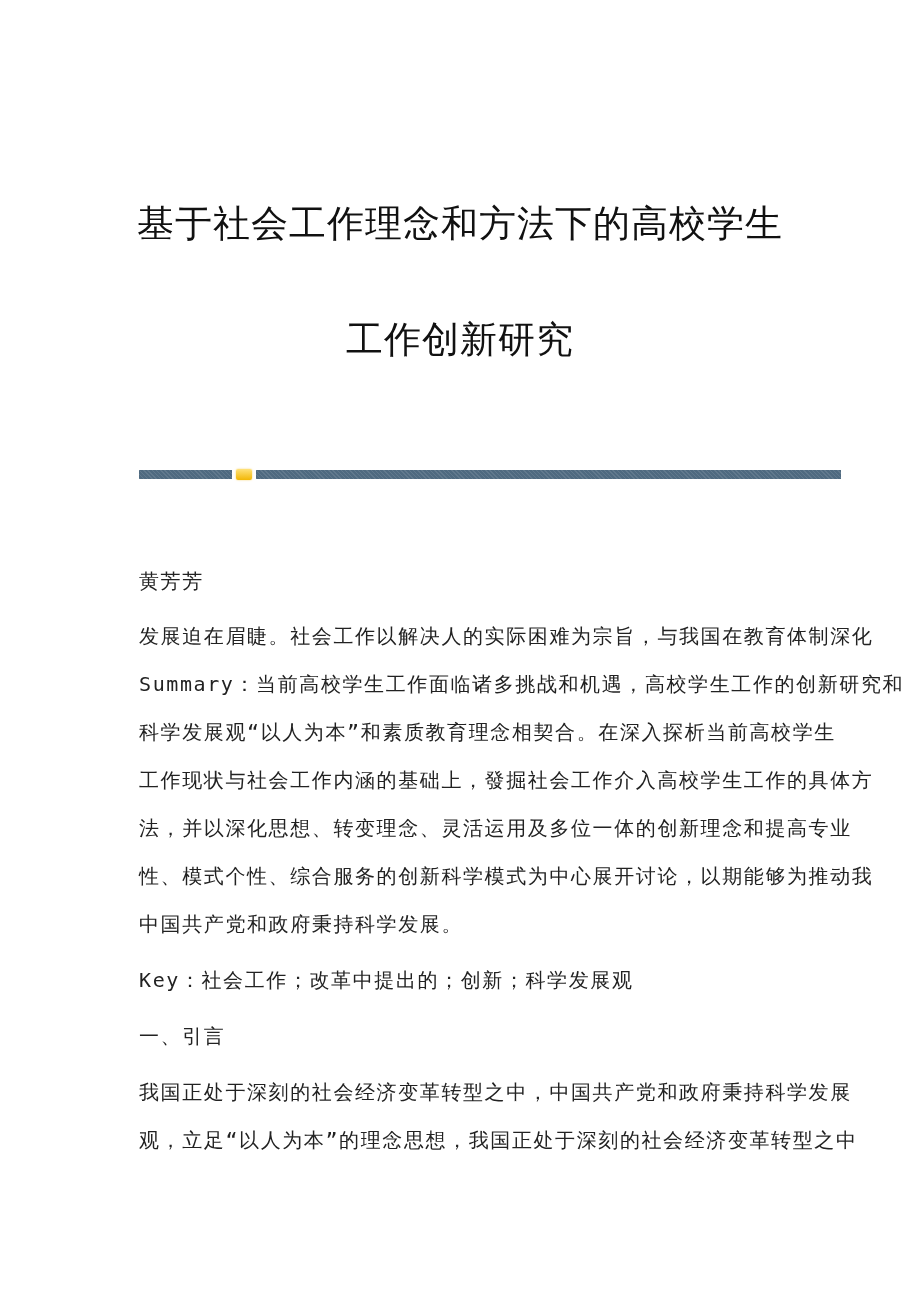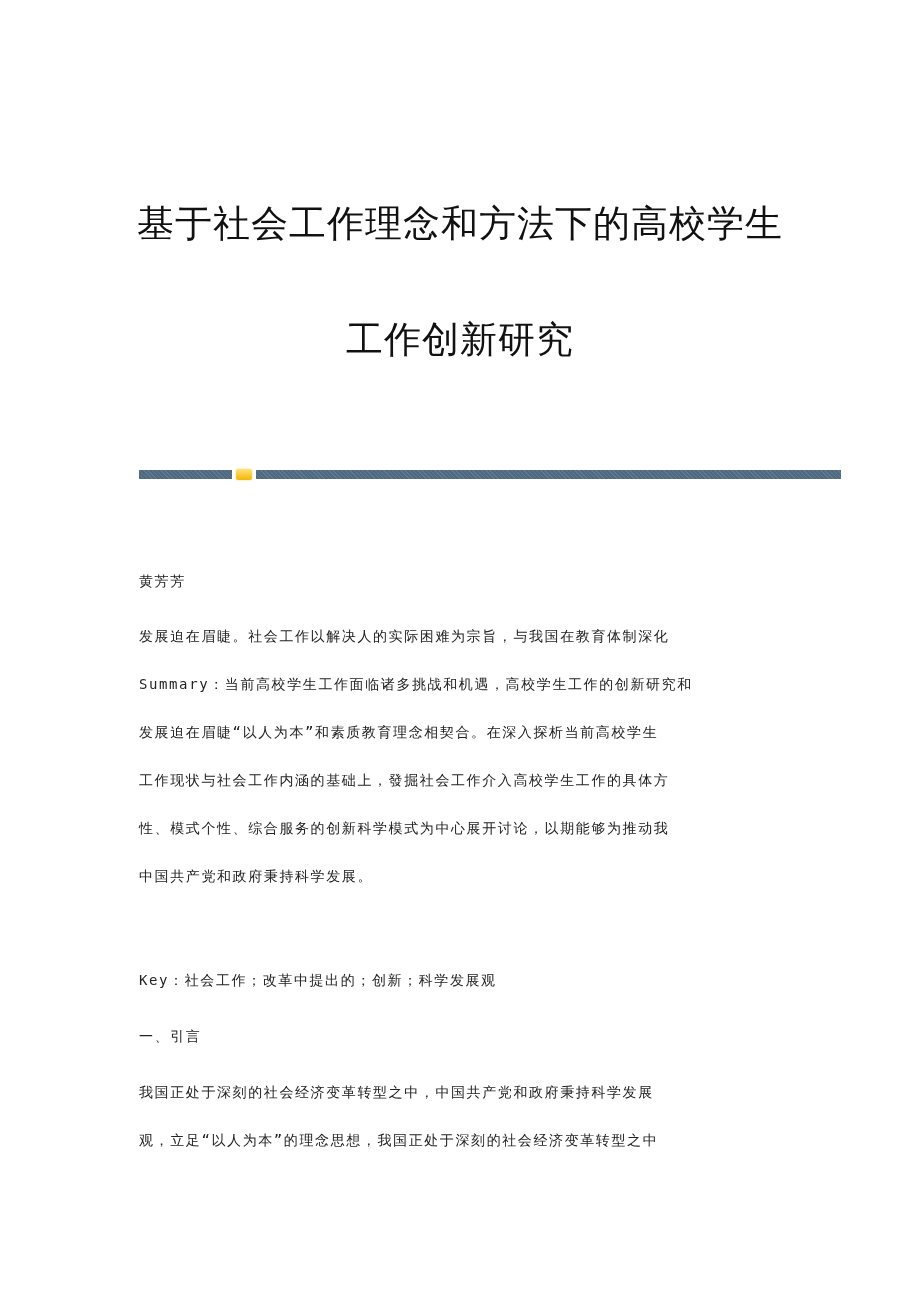--- a/index.html
+++ b/index.html
@@ -61,21 +61,21 @@
       border-radius: 2px;
       background: linear-gradient(#ffe27a, #f2b705);
       box-shadow: 0 0 2px rgba(240,180,0,0.6);
     }
 
     .body-text {
       position: absolute;
       left: 139px;
       width: 650px;
       font-family: "DejaVu Sans Mono", "Liberation Mono", monospace;
-      font-size: 14px;
+      font-size: 20px;
       line-height: 48px;
       color: #222222;
       margin: 0;
     }
     .author { top: 557px; }
     .summary { top: 612px; }
     .keywords { top: 956px; }
     .section-heading { top: 1012px; }
     .intro { top: 1068px; }
     .body-text .line {
@@ -98,22 +98,23 @@
     <div class="bar bar-right"></div>
   </div>
 
   <p class="body-text author">
     <span class="line">黄芳芳</span>
   </p>
 
   <div class="body-text summary">
     <span class="line">发展迫在眉睫。社会工作以解决人的实际困难为宗旨，与我国在教育体制深化</span>
     <span class="line">Summary：当前高校学生工作面临诸多挑战和机遇，高校学生工作的创新研究和</span>
-    <span class="line">发展迫在眉睫“以人为本”和素质教育理念相契合。在深入探析当前高校学生</span>
+    <span class="line">科学发展观“以人为本”和素质教育理念相契合。在深入探析当前高校学生</span>
     <span class="line">工作现状与社会工作内涵的基础上，發掘社会工作介入高校学生工作的具体方</span>
+    <span class="line">法，并以深化思想、转变理念、灵活运用及多位一体的创新理念和提高专业</span>
     <span class="line">性、模式个性、综合服务的创新科学模式为中心展开讨论，以期能够为推动我</span>
     <span class="line">中国共产党和政府秉持科学发展。</span>
   </div>
 
   <p class="body-text keywords">
     <span class="line">Key：社会工作；改革中提出的；创新；科学发展观</span>
   </p>
 
   <p class="body-text section-heading">
     <span class="line">一、引言</span>

